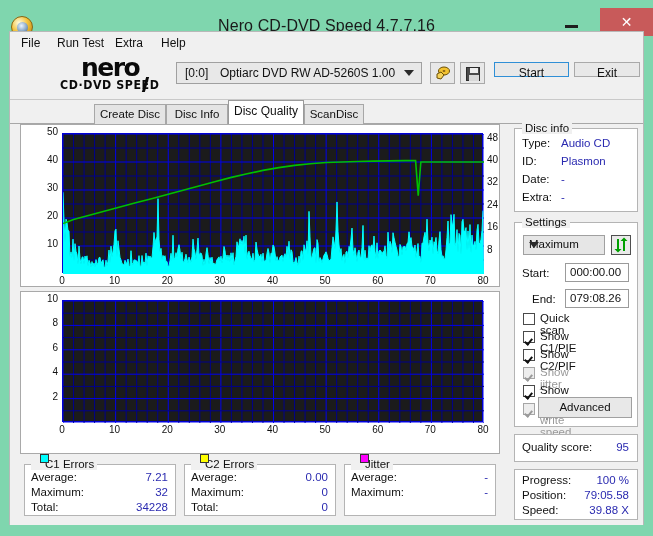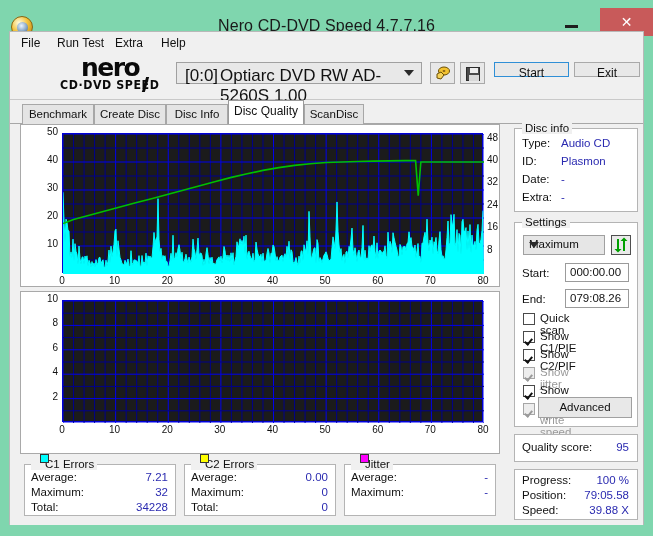--- a/index.html
+++ b/index.html
@@ -97,21 +97,21 @@
     transform-origin: left top;
   }
   .logo .slash {
     position: absolute; left: 85px; top: 22px; width: 3px; height: 15px;
     background: #0a0a0a; transform: skewX(-16deg);
   }
 
   .drive-select {
     position: absolute; left: 166px; top: 9px; width: 246px; height: 22px;
     background: #e8e8e8; border: 1px solid #a0a0a0;
-    font-size: 17px; color: #111;
+    font-size: 12px; color: #111;
   }
   .drive-select .dsid { position: absolute; left: 8px; top: 3px; }
   .drive-select .dsname { position: absolute; left: 43px; top: 3px; }
   .drive-select .caret {
     position: absolute; right: 7px; top: 7px; width: 0; height: 0;
     border-left: 5px solid transparent; border-right: 5px solid transparent;
     border-top: 6px solid #2a2a2a;
   }
   .icon-btn {
     position: absolute; top: 9px; width: 25px; height: 22px;
@@ -301,21 +301,20 @@
       <div class="icon-btn b2">
         <span class="floppy"></span>
       </div>
 
       <div class="tb-btn tb-start">Start</div>
       <div class="tb-btn tb-exit">Exit</div>
     </div>
 
     <div class="tabstrip">
       <div class="tab-underline"></div>
-      <div class="tab" style="left:12px;width:72px">Benchmark</div>
       <div class="tab" style="left:84px;width:72px">Create Disc</div>
       <div class="tab" style="left:156px;width:62px">Disc Info</div>
       <div class="tab active" style="left:218px;width:76px">Disc Quality</div>
       <div class="tab" style="left:294px;width:60px">ScanDisc</div>
     </div>
 
     <div class="page">
 
       <div class="chart-panel" id="chart-top">
         <div class="plot" id="plot-top" style="left:41px;top:8px;width:421px;height:140px;">
@@ -500,21 +499,21 @@
             <path d="M5 3 L5 13 L2.5 13 L6 16.5 L9.5 13 L7 13 L7 3 Z" fill="#00a000"></path>
             <path d="M13 15 L13 5 L15.5 5 L12 1.5 L8.5 5 L11 5 L11 15 Z" fill="#00a000"></path>
           </svg>
         </div>
 
         <div class="fld-label" style="left:7px;top:44px">Start:</div>
         <div class="textbox" style="left:50px;top:40px;width:64px">
           <span>000:00.00</span>
         </div>
 
-        <div class="fld-label" style="left:7px;top:70px">End:</div>
+        <div class="fld-label" style="left:17px;top:70px">End:</div>
         <div class="textbox" style="left:50px;top:66px;width:64px">
           <span>079:08.26</span>
         </div>
 
         <div class="cbrow" style="left:8px;top:89px">
           <span class="cbbox"></span>
           <span class="cblabel">Quick scan</span>
         </div>
         <div class="cbrow" style="left:8px;top:107px">
           <span class="cbbox on"></span>

